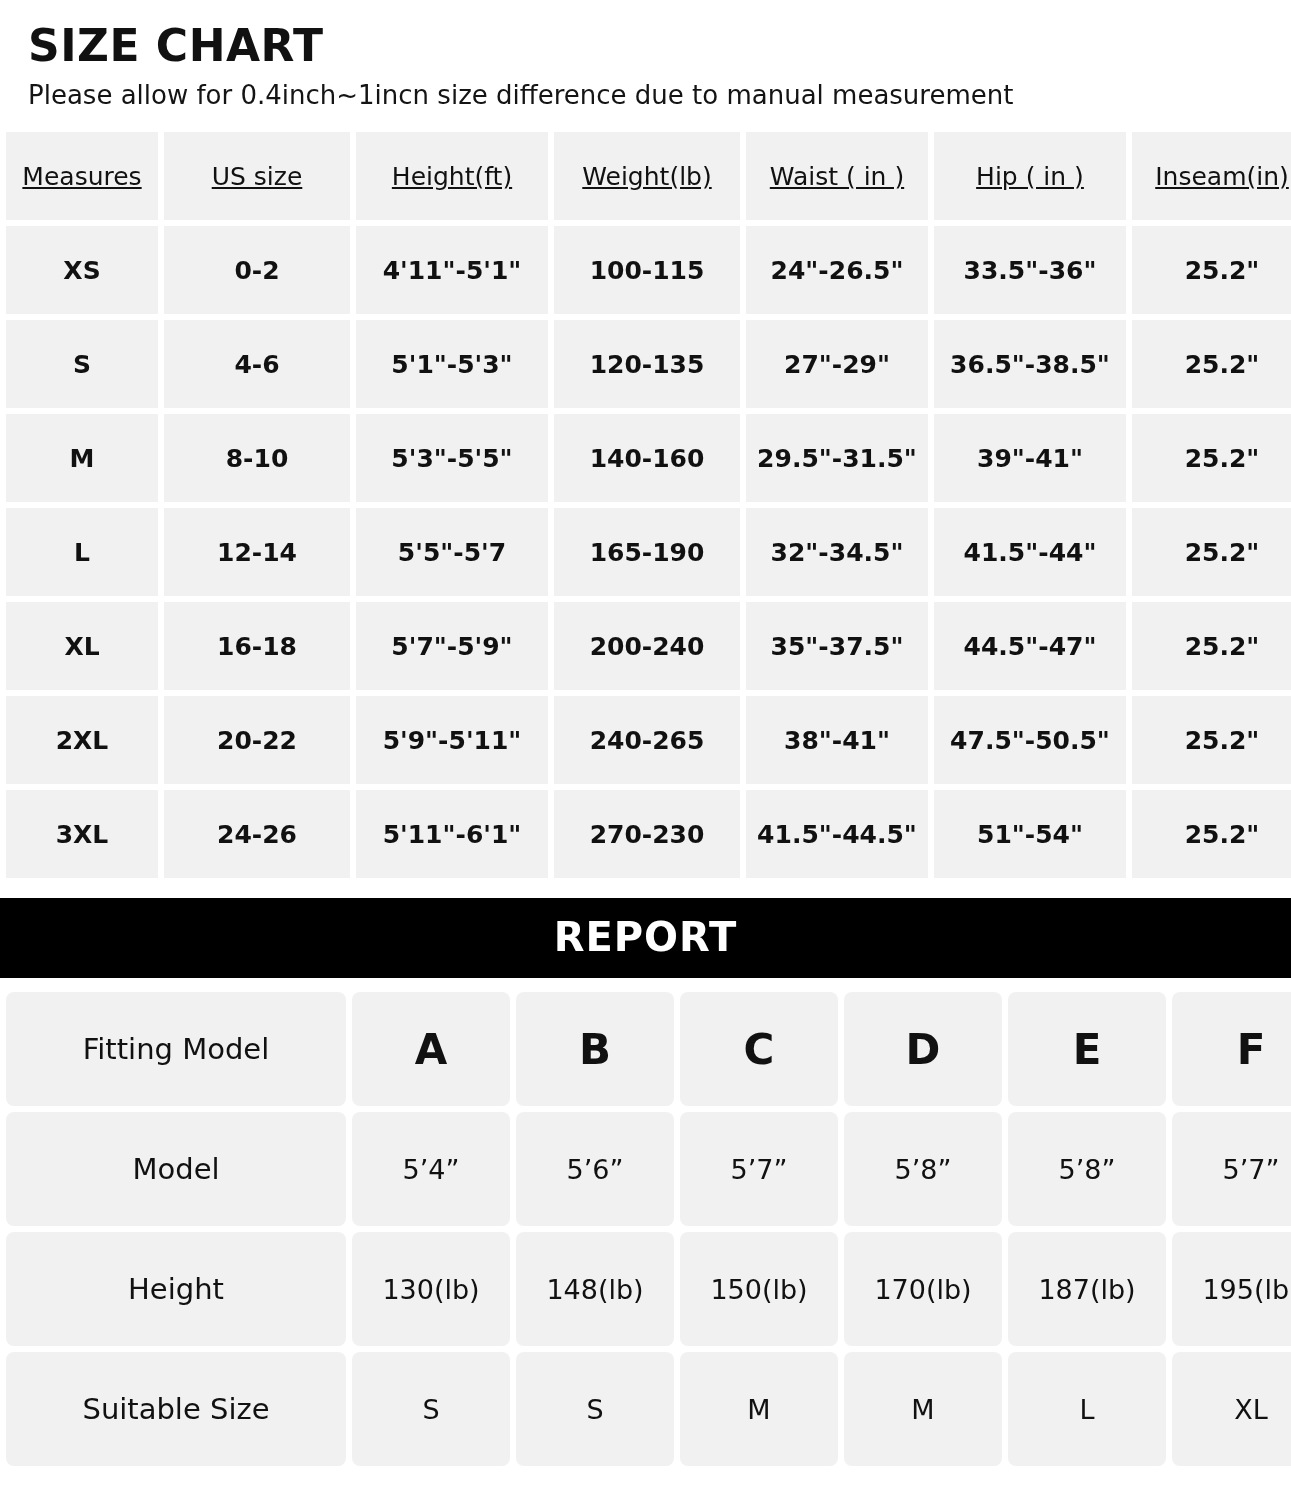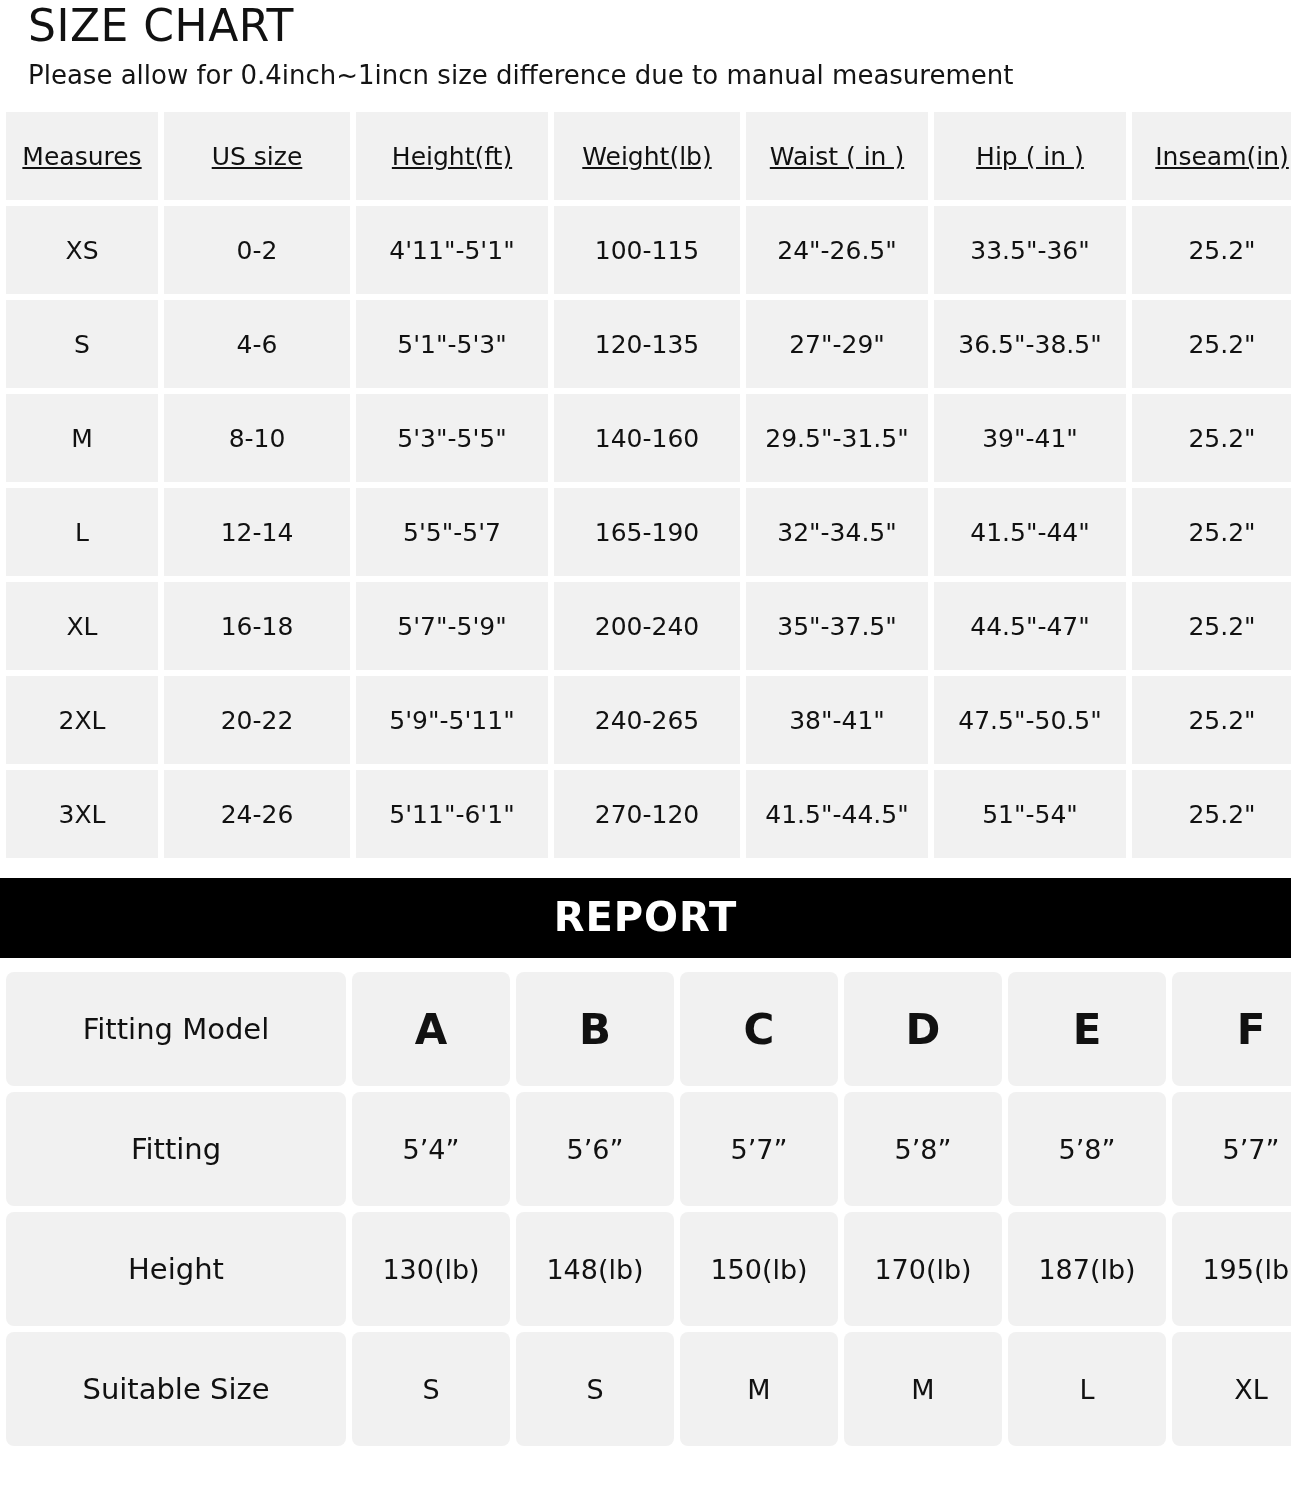--- a/index.html
+++ b/index.html
@@ -13,43 +13,43 @@
     min-height: 1500px;
     font-family: "DejaVu Sans", sans-serif;
     color: #111111;
   }
   .page {
     width: 1291px;
     padding: 0 0 0 0;
   }
   .title {
     font-size: 44px;
-    font-weight: normal;
+    font-weight: bold;
     letter-spacing: 0.5px;
-    margin: 2px 0 0 28px;
+    margin: 22px 0 0 28px;
     line-height: 1.1;
   }
   .subtitle {
     font-size: 26px;
     margin: 10px 0 16px 28px;
     font-weight: normal;
     color: #141414;
   }
   table {
     border-collapse: separate;
     border-spacing: 6px 6px;
     width: 1291px;
     table-layout: fixed;
   }
   .size-table td, .size-table th {
     background: #f1f1f1;
     text-align: center;
     vertical-align: middle;
     font-size: 25px;
-    font-weight: normal;
+    font-weight: bold;
     height: 88px;
     padding: 4px 2px;
     color: #111;
   }
   .size-table th {
     font-weight: normal;
     text-decoration: underline;
   }
   .col-measures { width: 152px; }
   .col-ussize { width: 186px; }
@@ -174,21 +174,21 @@
         <td>5'9"-5'11"</td>
         <td>240-265</td>
         <td>38"-41"</td>
         <td>47.5"-50.5"</td>
         <td>25.2"</td>
       </tr>
       <tr>
         <td>3XL</td>
         <td>24-26</td>
         <td>5'11"-6'1"</td>
-        <td>270-120</td>
+        <td>270-230</td>
         <td>41.5"-44.5"</td>
         <td>51"-54"</td>
         <td>25.2"</td>
       </tr>
     </tbody>
   </table>
 
   <div class="report-bar">REPORT</div>
 
   <table class="report-table">
@@ -205,21 +205,21 @@
       <tr>
         <td class="rowlabel">Fitting Model</td>
         <td class="model-letter">A</td>
         <td class="model-letter">B</td>
         <td class="model-letter">C</td>
         <td class="model-letter">D</td>
         <td class="model-letter">E</td>
         <td class="model-letter">F</td>
       </tr>
       <tr>
-        <td class="rowlabel">Fitting</td>
+        <td class="rowlabel">Model</td>
         <td>5’4”</td>
         <td>5’6”</td>
         <td>5’7”</td>
         <td>5’8”</td>
         <td>5’8”</td>
         <td>5’7”</td>
       </tr>
       <tr>
         <td class="rowlabel">Height</td>
         <td>130(lb)</td>

